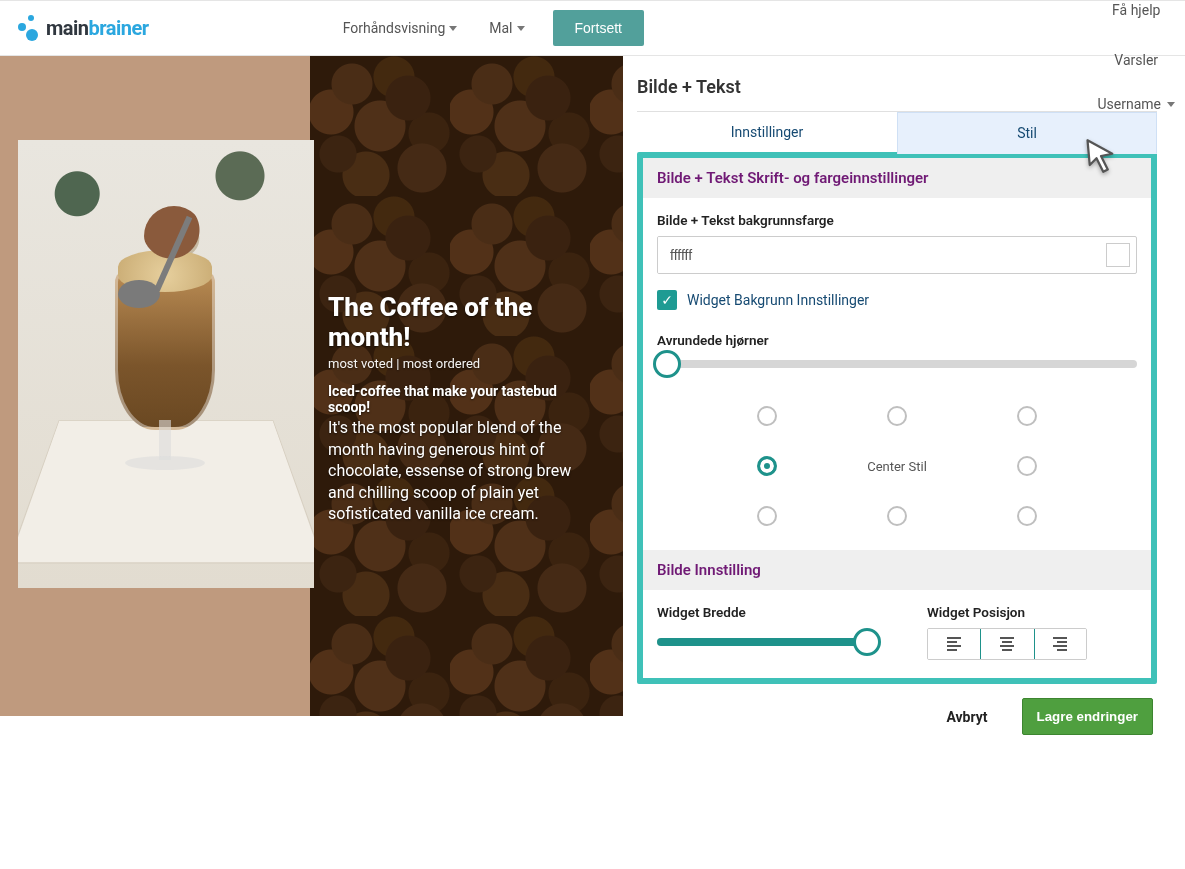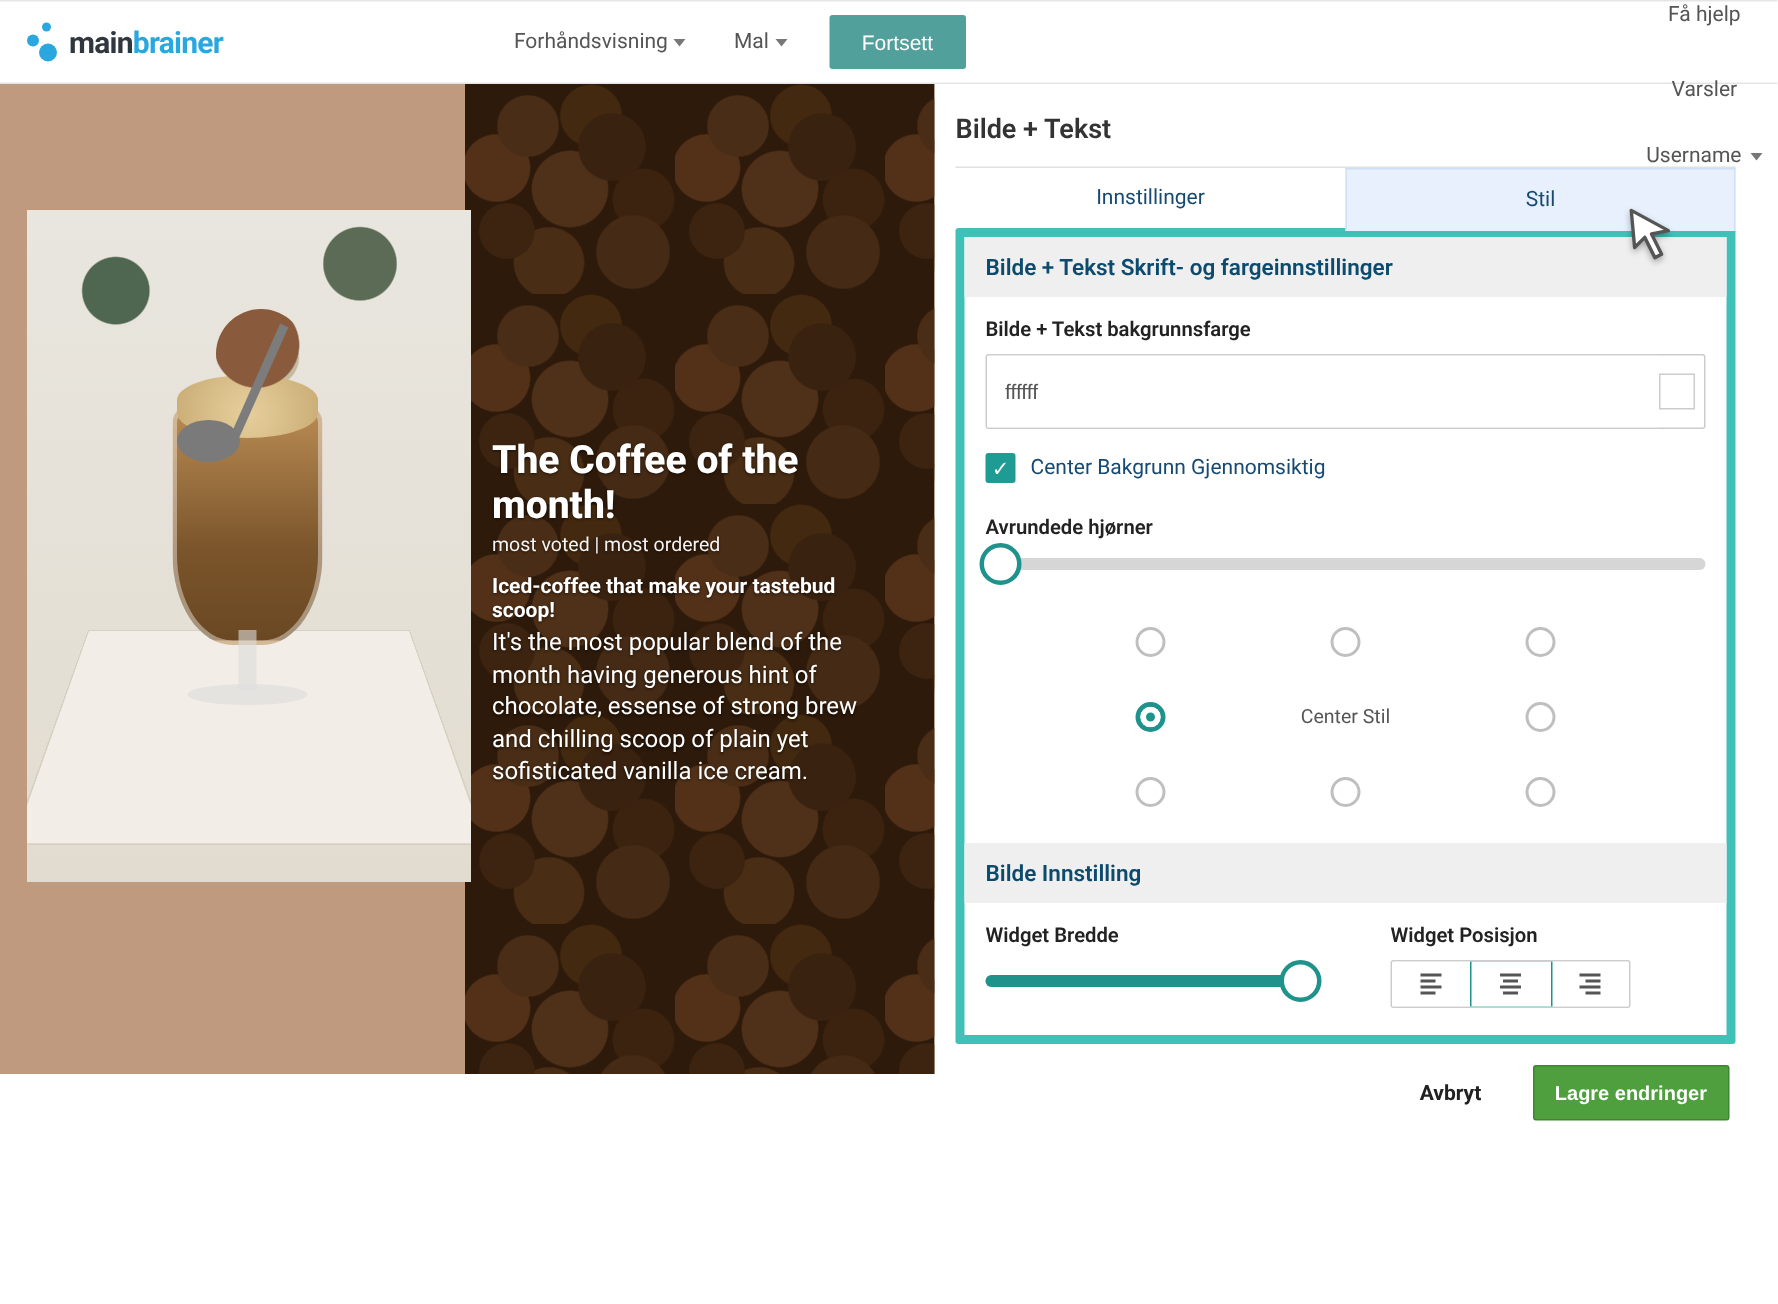--- a/index.html
+++ b/index.html
@@ -166,27 +166,27 @@
   .tabs .tab.active{
     background:#e7f0fc; border:1px solid #cfe0f5; border-bottom-color:#e7f0fc;
   }
 
   
   .highlight-wrap{
     border:6px solid #3fc1b8; border-radius:2px; padding:0;
     margin-top:-3px;
   }
   .section-h {
-    background:#efefef; color:#0c4a6e; font-weight:600; font-size:15px;
+    background:#efefef; color:#701a75; font-weight:600; font-size:15px;
     padding:11px 14px;
   }
   .section-body { padding:14px 14px 18px; }
   .label { font-size:13.5px; font-weight:600; color:#222; margin-bottom:8px; }
   .color-input {
-    display:flex; border:1px solid #ccc; border-radius:2px; overflow:hidden; height:50px; align-items:center;
+    display:flex; border:1px solid #ccc; border-radius:2px; overflow:hidden; height:38px; align-items:center;
   }
   .color-input input{
     flex:1; border:none; outline:none; padding:0 12px; font-size:14px; color:#555; height:100%;
   }
   .swatch {
     width:24px; height:24px; border:1px solid #ccc; margin-right:6px; background:#fff;
   }
   .checkbox-row{
     display:flex; align-items:center; gap:10px; margin-top:16px; color:#164a72;
   }
@@ -326,21 +326,21 @@
     <div class="highlight-wrap">
       <div class="section-h">Bilde + Tekst Skrift- og fargeinnstillinger</div>
       <div class="section-body">
         <div class="label">Bilde + Tekst bakgrunnsfarge</div>
         <div class="color-input">
           <input type="text" value="ffffff" style="">
           <span class="swatch"></span>
         </div>
         <div class="checkbox-row">
           <span class="chk">✓</span>
-          <span>Center Bakgrunn Gjennomsiktig</span>
+          <span>Widget Bakgrunn Innstillinger</span>
         </div>
         <div class="slider-row">
           <div class="label">Avrundede hjørner</div>
           <div class="slider-track">
             <div class="slider-fill" style="width:0%"></div>
             <div class="slider-knob" style="left:2%"></div>
           </div>
         </div>
       </div>
 

